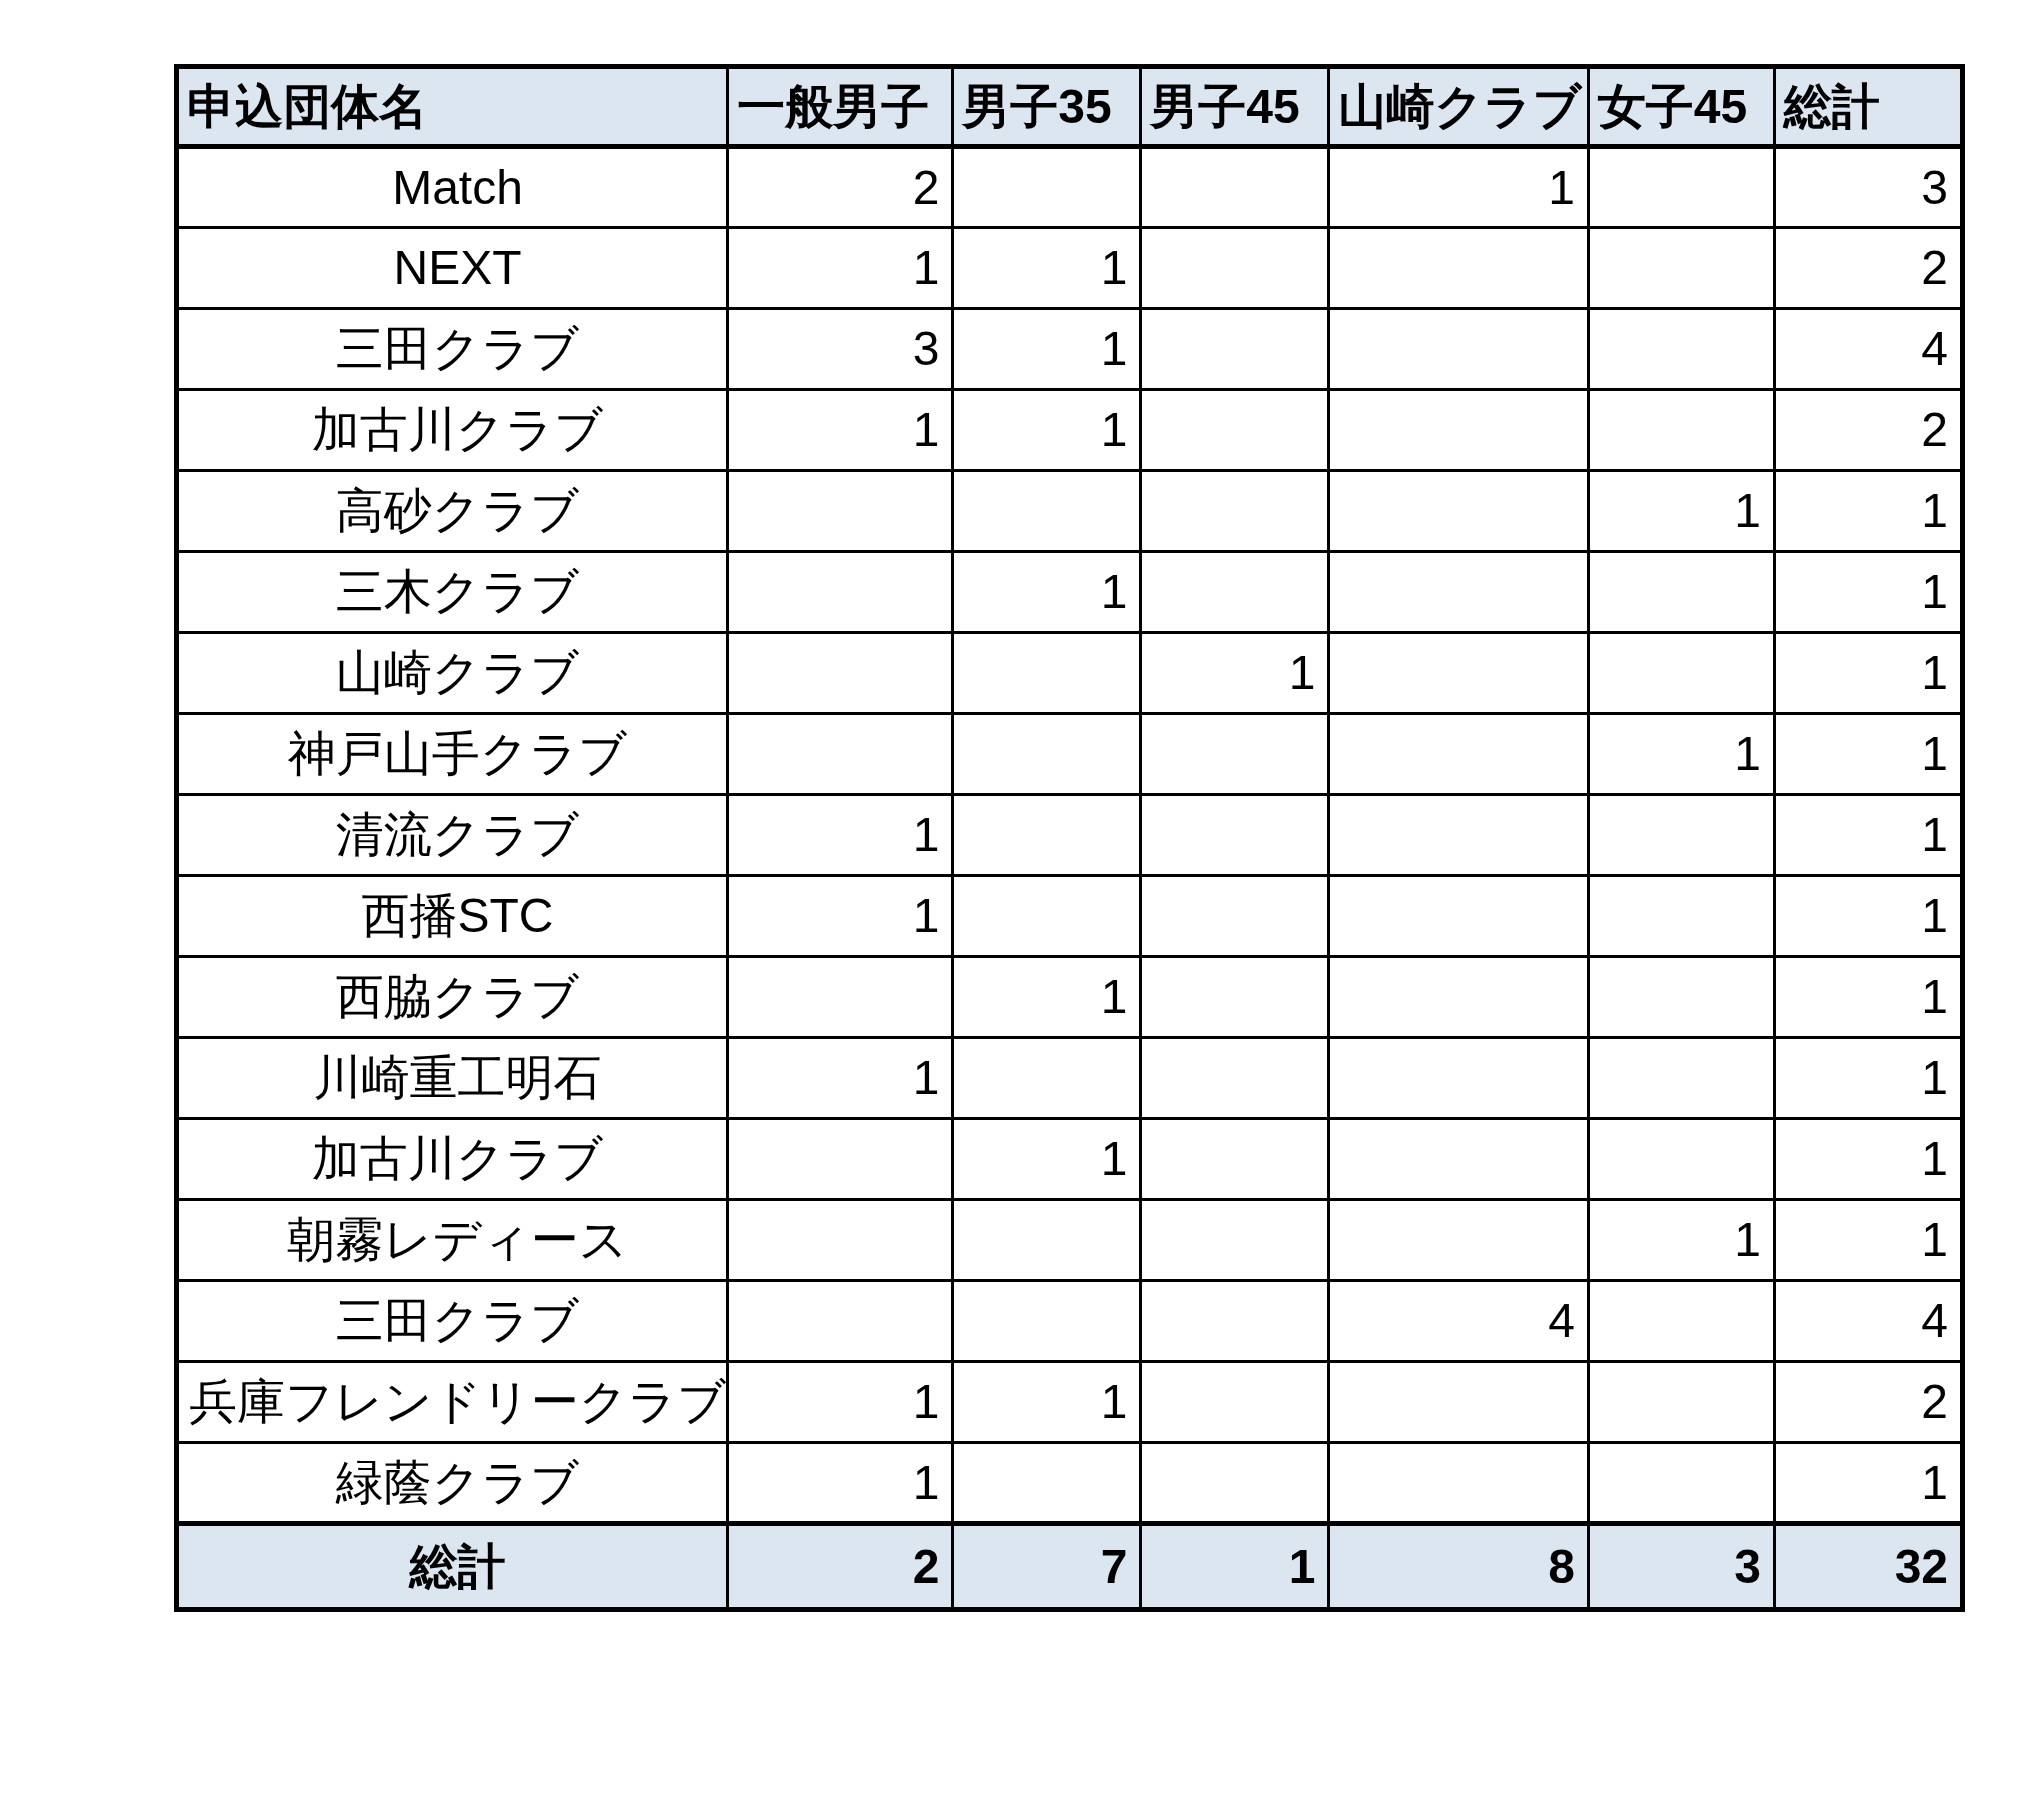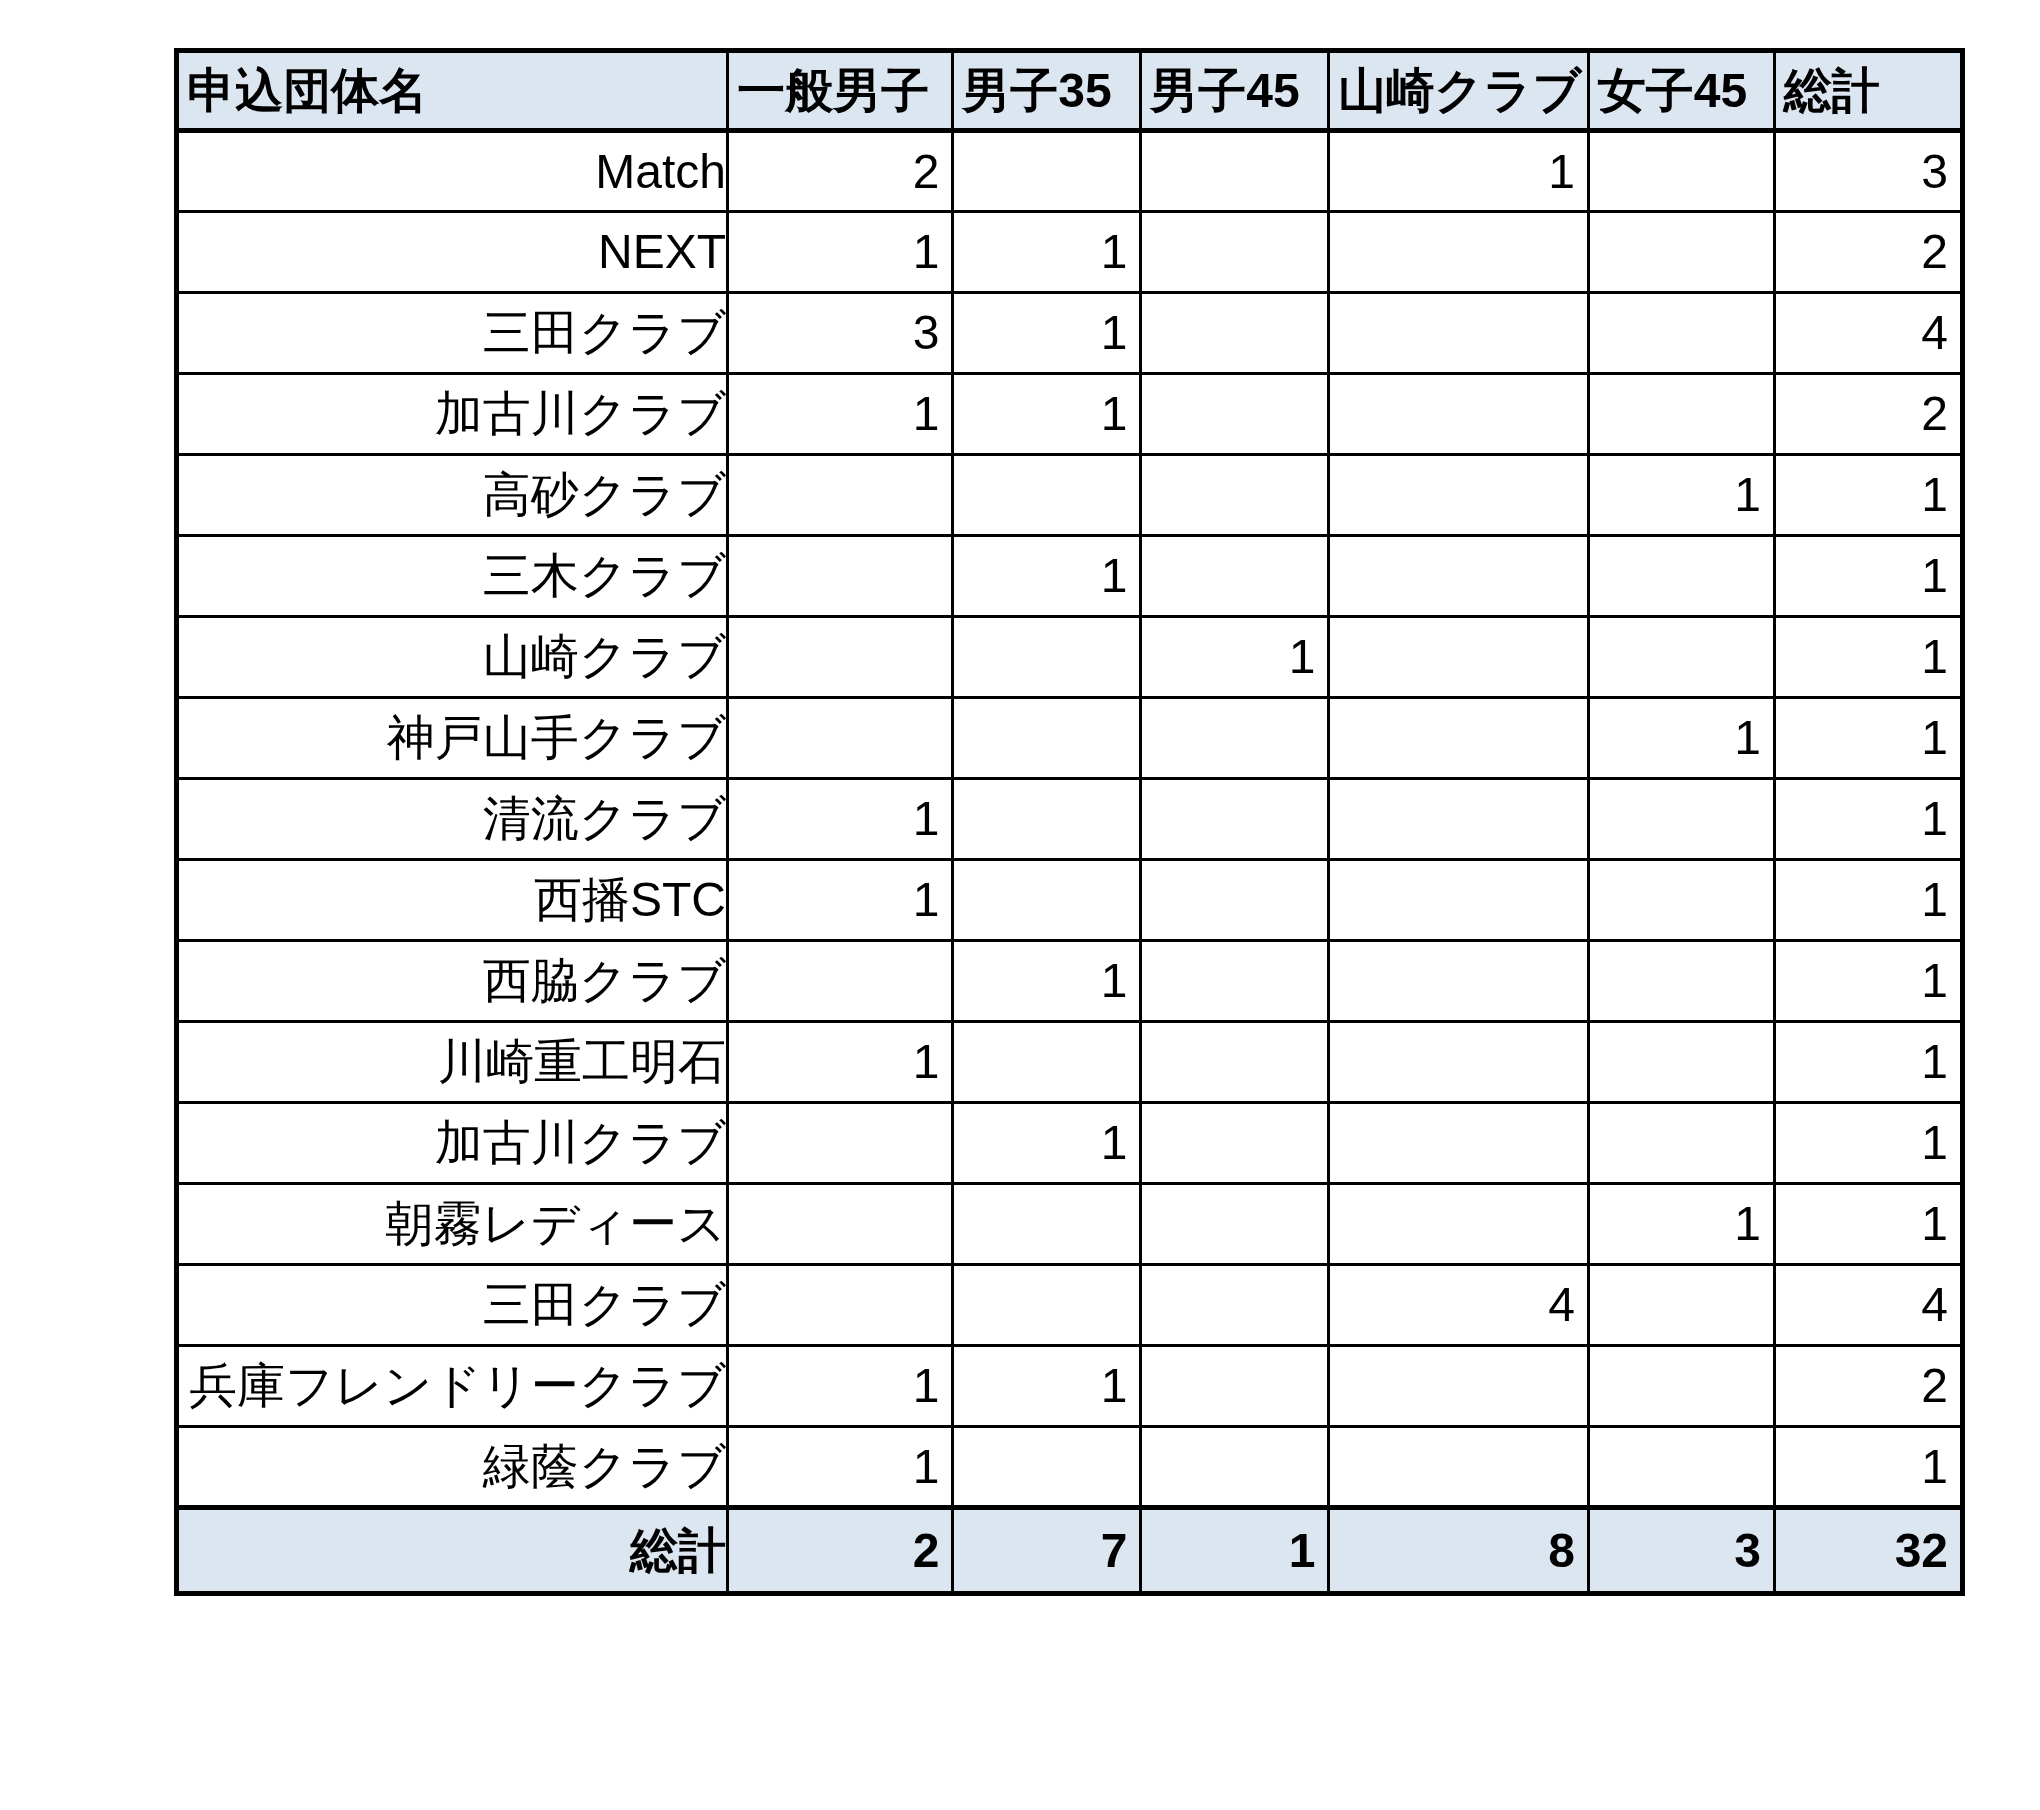--- a/index.html
+++ b/index.html
@@ -13,21 +13,21 @@
   .canvas {
     position: relative;
     width: 2040px;
     height: 1810px;
     background: #ffffff;
     overflow: hidden;
   }
   table.summary {
     position: absolute;
     left: 174px;
-    top: 48px;
+    top: 64px;
     border-collapse: collapse;
     table-layout: fixed;
     border: 5px solid #000000;
   }
   table.summary th,
   table.summary td {
     border: 3.3px solid #000000;
     font-size: 48px;
     line-height: 1;
     overflow: hidden;
@@ -43,21 +43,21 @@
     text-align: left;
     height: 80px;
     padding: 0 5px 0 8.2px;
     border-bottom: 5.8px solid #000000;
   }
   
   table.summary tbody tr {
     height: 81px;
   }
   td.name-cell {
-    text-align: right;
+    text-align: center;
     padding: 0 0 0 10px;
   }
   td.num-cell {
     text-align: right;
     padding: 0 11.5px 0 0;
   }
   
   table.summary tfoot tr {
     height: 86px;
   }

